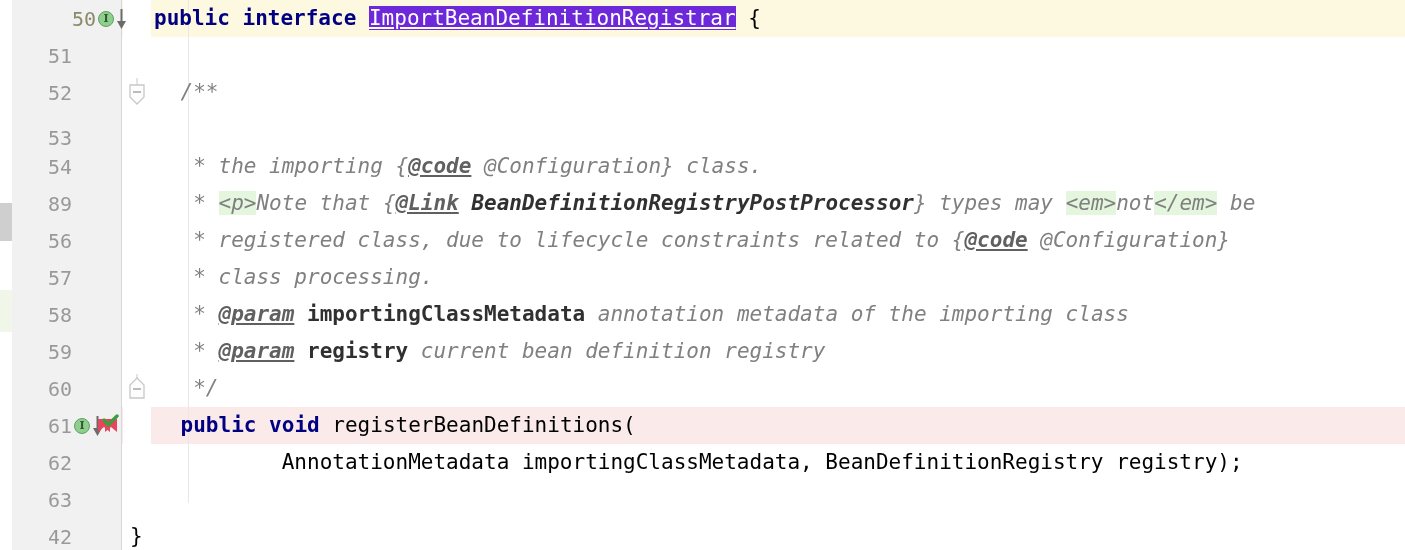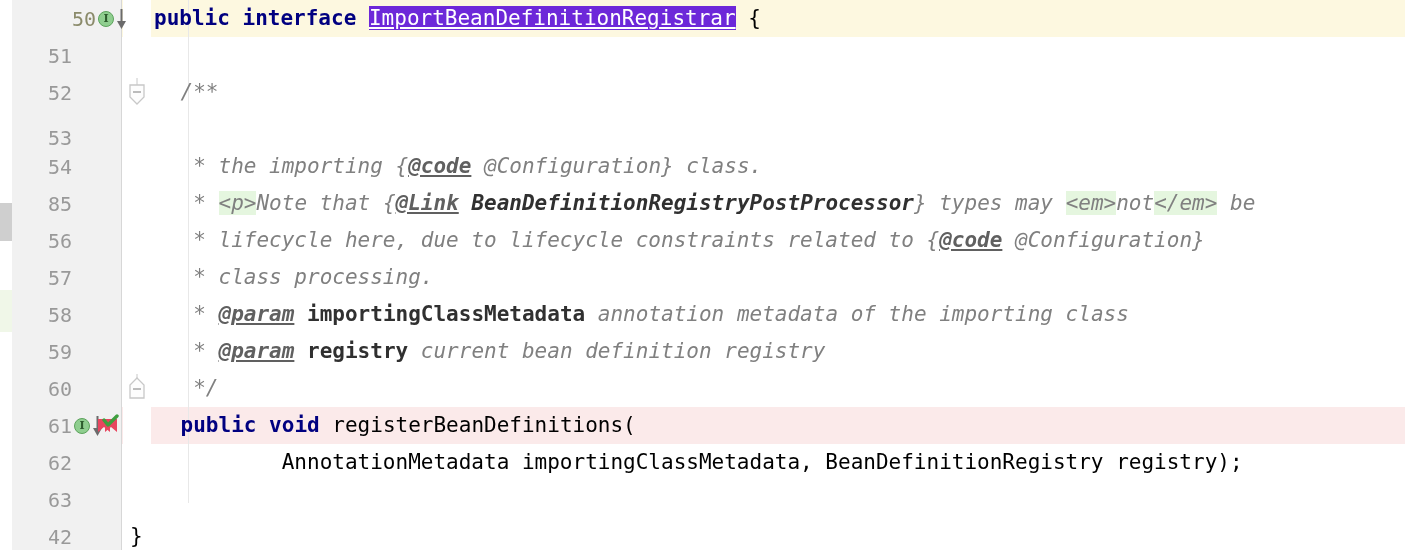--- a/index.html
+++ b/index.html
@@ -249,27 +249,27 @@
         <div class="row-bg"></div>
         <div class="lineno">53</div>
       </div>
       <div class="row" style="top: 148px;">
         <div class="row-bg"></div>
         <div class="lineno">54</div>
         <div class="code"><span class="doc">     * the importing {</span><span class="doc-tag">@code</span><span class="doc"> @Configuration} class.</span></div>
       </div>
       <div class="row" style="top: 185px;">
         <div class="row-bg"></div>
-        <div class="lineno">85</div>
+        <div class="lineno">89</div>
         <div class="code"><span class="doc">     * </span><span class="doc-html">&lt;p&gt;</span><span class="doc">Note that {</span><span class="doc-tag">@Link</span><span class="doc"> </span><span class="doc-link-ref">BeanDefinitionRegistryPostProcessor</span><span class="doc">} types may </span><span class="doc-html">&lt;em&gt;</span><span class="doc">not</span><span class="doc-html">&lt;/em&gt;</span><span class="doc"> be</span></div>
       </div>
       <div class="row" style="top: 222px;">
         <div class="row-bg"></div>
         <div class="lineno">56</div>
-        <div class="code"><span class="doc">     * lifecycle here, due to lifecycle constraints related to {</span><span class="doc-tag">@code</span><span class="doc"> @Configuration}</span></div>
+        <div class="code"><span class="doc">     * registered class, due to lifecycle constraints related to {</span><span class="doc-tag">@code</span><span class="doc"> @Configuration}</span></div>
       </div>
       <div class="row" style="top: 259px;">
         <div class="row-bg"></div>
         <div class="lineno">57</div>
         <div class="code"><span class="doc">     * class processing.</span></div>
       </div>
       <div class="row" style="top: 296px;">
         <div class="row-bg"></div>
         <div class="lineno">58</div>
         <div class="code"><span class="doc">     * </span><span class="doc-tag">@param</span><span class="doc"> </span><span class="doc-param">importingClassMetadata</span><span class="doc"> annotation metadata of the importing class</span></div>

